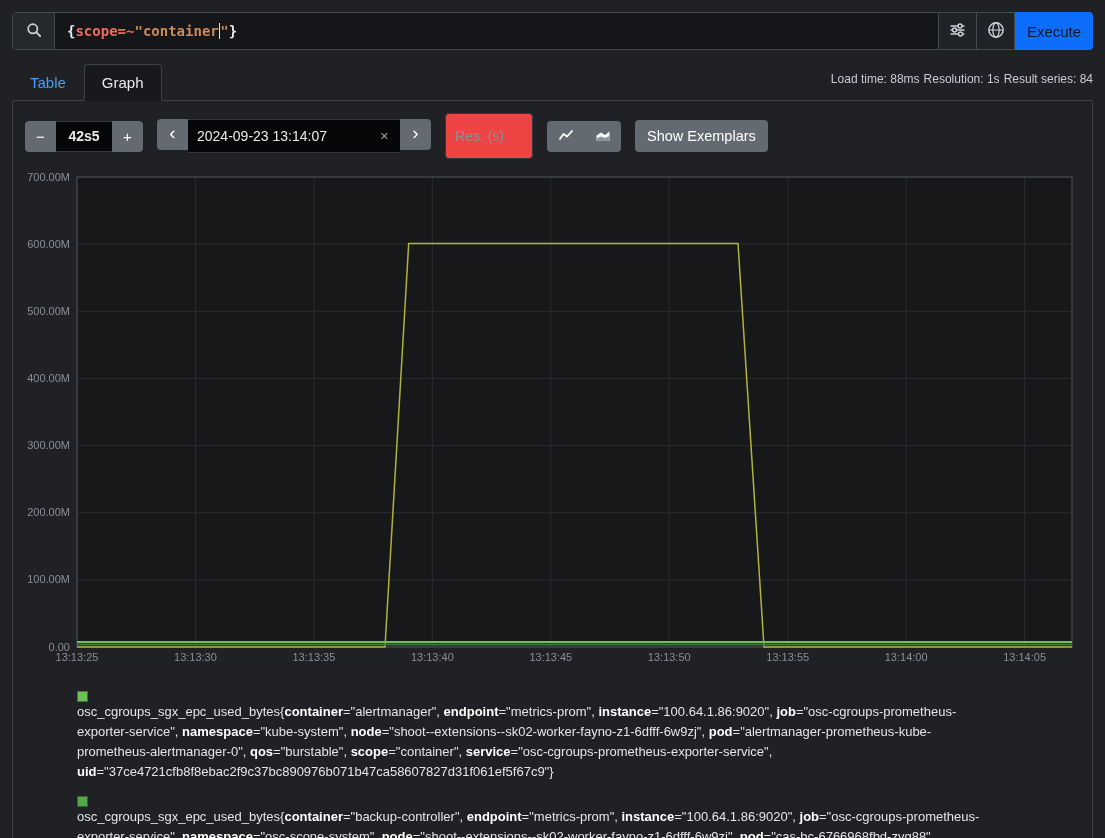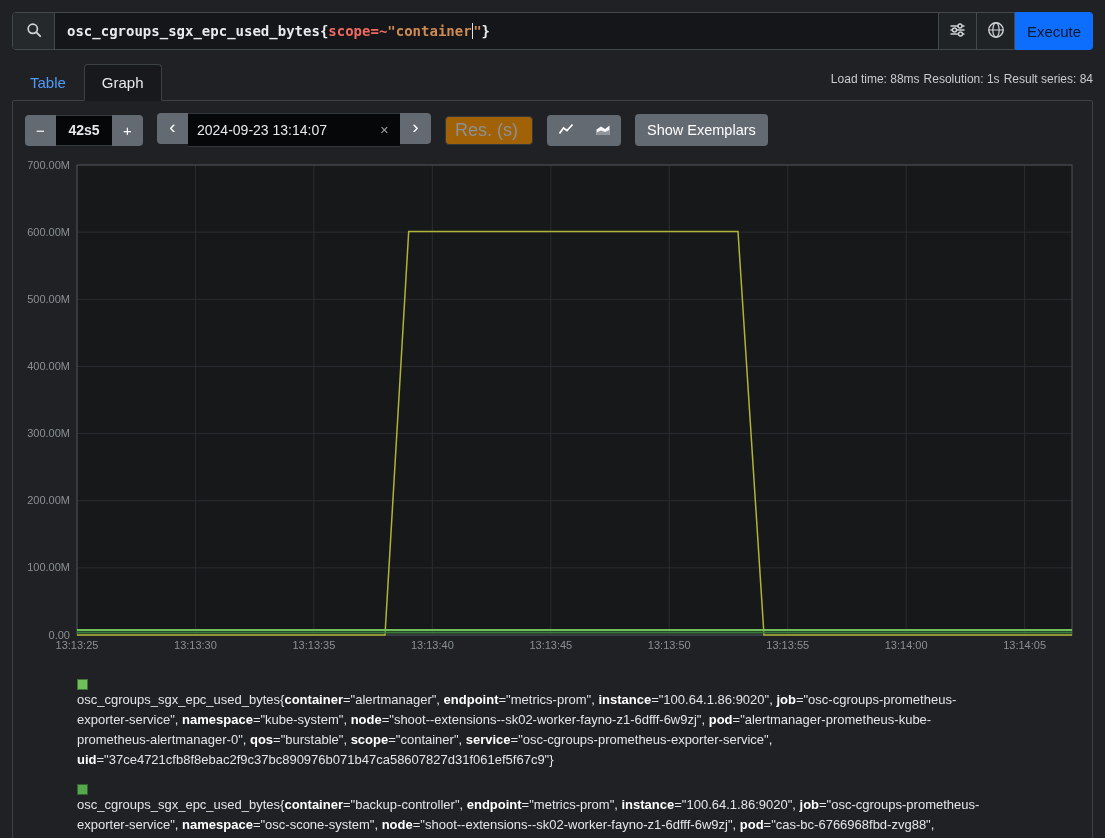--- a/index.html
+++ b/index.html
@@ -69,23 +69,23 @@
   .group > *:first-child { border-radius:4px 0 0 4px; }
   .group > *:last-child  { border-radius:0 4px 4px 0; }
   .dark-box {
     background:#060708; border:1px solid #33383d; color:#e8eaed;
     height:31px; display:flex; align-items:center; font-size:14px;
   }
   .range-box { width:56px; justify-content:center; font-weight:700; border-left:none; border-right:none; cursor:text; }
   .datetime-box { width:212px; padding:16px 9px; justify-content:space-between; border-left:none; border-right:none; cursor:text; }
   .clear-x { color:#9aa0a6; font-size:11px; cursor:pointer; padding:2px 2px; }
   .res-input {
-    background:#a16207; border:1px solid #33383d; color:#e8eaed;
-    height:29px; width:88px; border-radius:4px; padding:0 9px;
-    font-family:inherit; font-size:18px;
+    background:#ef4444; border:1px solid #33383d; color:#e8eaed;
+    height:46px; width:88px; border-radius:4px; padding:0 9px;
+    font-family:inherit; font-size:14px;
   }
   .res-input::placeholder { color:#8a9096; }
   .chev { font-size:19px; padding-bottom:3px; }
   .exemplars-btn { padding:16px 12px; border-radius:4px; font-size:14.5px; }
 
   
   .chart-wrap { padding:0 12px; }
   #chart-svg { display:block; }
   .grid { stroke:#2a2d30; stroke-width:1; }
   .plot-border { fill:none; stroke:#4d5156; stroke-width:1; }
@@ -113,21 +113,21 @@
   <div class="query-row">
     <div class="query-group">
       <div class="search-cell">
         <span>
           <svg width="16" height="16" viewBox="0 0 16 16">
             <circle cx="6.8" cy="6.8" r="4.6" fill="none" stroke="#cfd2d6" stroke-width="1.7"></circle>
             <line x1="10.4" y1="10.4" x2="14.2" y2="14.2" stroke="#cfd2d6" stroke-width="1.9" stroke-linecap="round"></line>
           </svg>
         </span>
       </div>
-      <div class="query-input" id="query-content"><span class="q-metric">osc_cgroups_sgx_epc_used_bytes</span><span class="q-brace">{</span><span class="q-label">scope</span><span class="q-op">=~</span><span class="q-string">"container</span><span class="caret"></span><span class="q-string">"</span><span class="q-brace">}</span></div>
+      <div class="query-input" id="query-content"><span class="q-brace">{</span><span class="q-label">scope</span><span class="q-op">=~</span><span class="q-string">"container</span><span class="caret"></span><span class="q-string">"</span><span class="q-brace">}</span></div>
       <div class="icon-cell">
         <span>
           <svg width="17" height="16" viewBox="0 0 17 16">
             <line x1="1.5" y1="4" x2="15.5" y2="4" stroke="#cfd2d6" stroke-width="1.5"></line>
             <line x1="1.5" y1="8" x2="15.5" y2="8" stroke="#cfd2d6" stroke-width="1.5"></line>
             <line x1="1.5" y1="12" x2="15.5" y2="12" stroke="#cfd2d6" stroke-width="1.5"></line>
             <circle cx="11" cy="4" r="2" fill="#202326" stroke="#cfd2d6" stroke-width="1.4"></circle>
             <circle cx="5.5" cy="8" r="2" fill="#202326" stroke="#cfd2d6" stroke-width="1.4"></circle>
             <circle cx="11.5" cy="12" r="2" fill="#202326" stroke="#cfd2d6" stroke-width="1.4"></circle>
           </svg>

